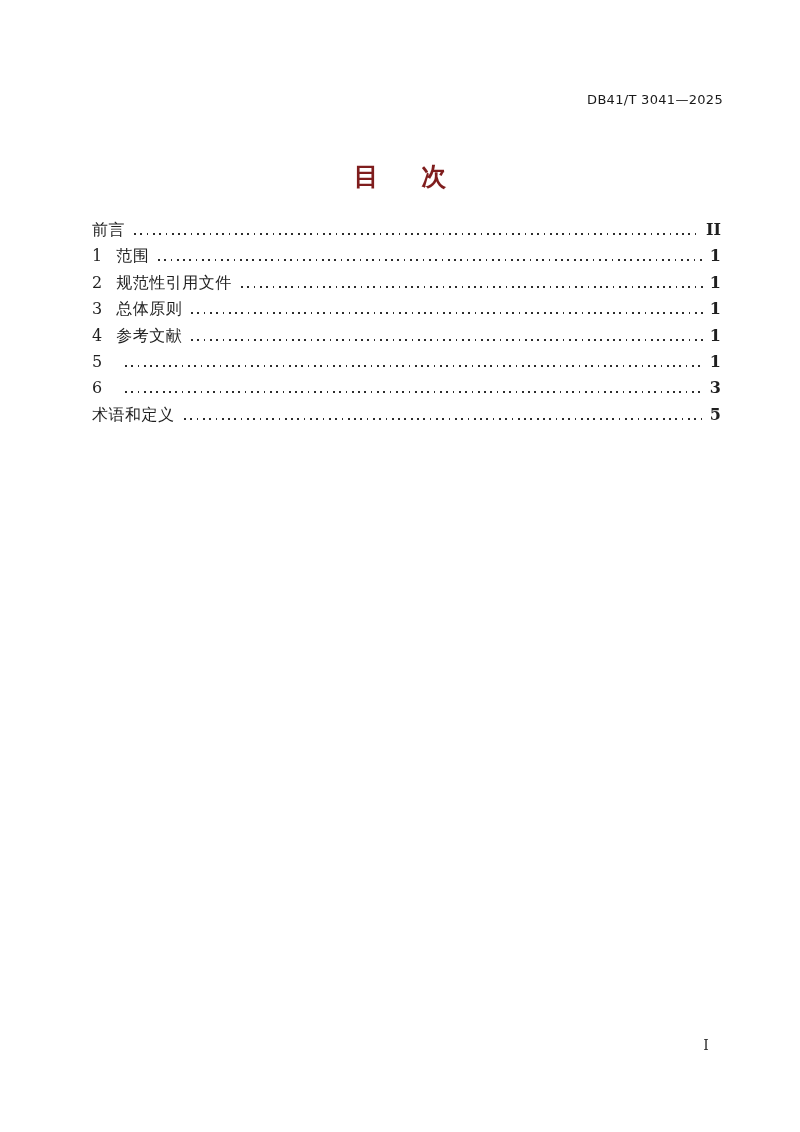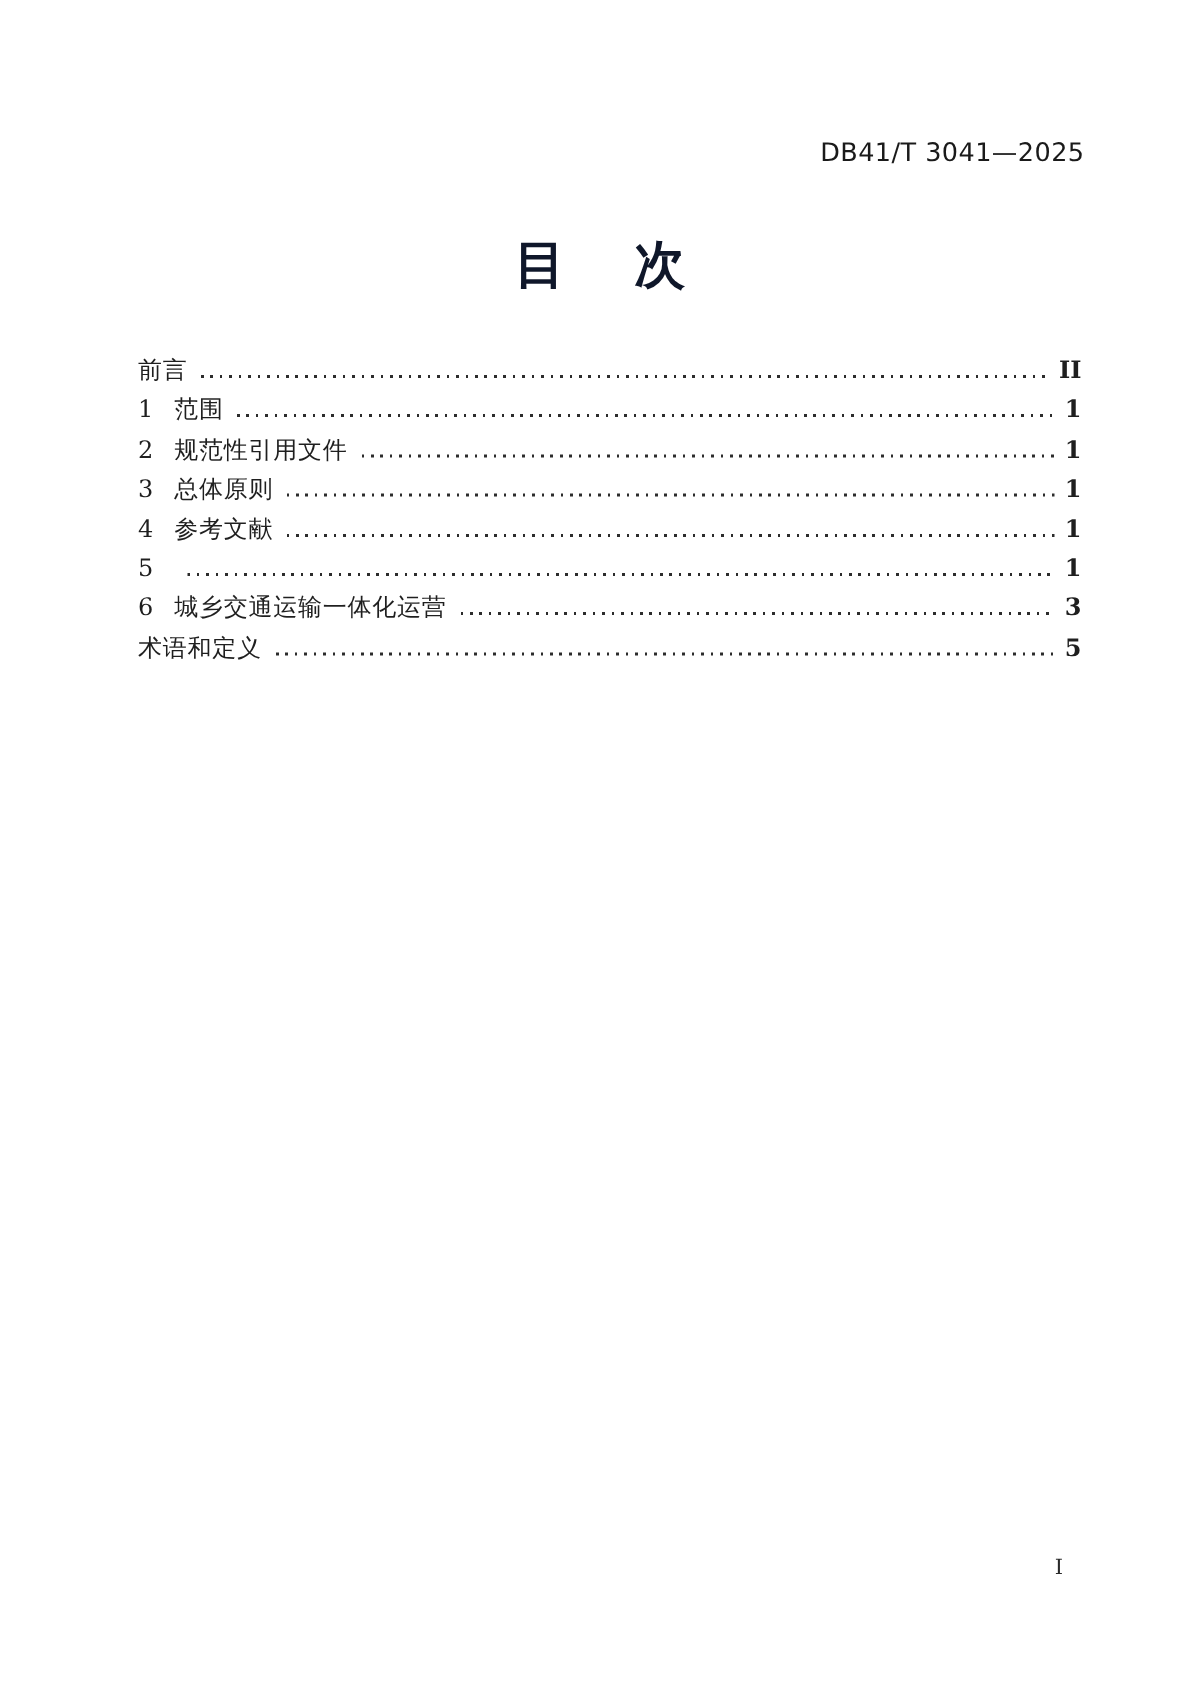--- a/index.html
+++ b/index.html
@@ -15,45 +15,45 @@
     background: #ffffff;
     color: #1f1f1f;
     font-family: "DejaVu Serif", "Liberation Serif", serif;
     overflow: hidden;
   }
   .doc-code {
     position: absolute;
     top: 92px;
     right: 77px;
     font-family: "DejaVu Sans", "Liberation Sans", sans-serif;
-    font-size: 17px;
+    font-size: 13px;
     letter-spacing: 0.3px;
     color: #1a1a1a;
     white-space: pre;
   }
   .title {
     position: absolute;
     top: 160px;
     left: 0;
     width: 100%;
     margin: 0;
     text-align: center;
     font-family: "DejaVu Sans", "Liberation Sans", sans-serif;
-    font-size: 34px;
+    font-size: 25px;
     font-weight: bold;
-    color: #0f172a;
+    color: #7f1d1d;
     word-spacing: 34px;
     white-space: pre;
     line-height: 34px;
   }
   .toc {
     position: absolute;
     left: 92px;
     right: 79px;
-    top: 234px;
+    top: 217px;
   }
   .toc-row {
     display: flex;
     align-items: baseline;
     height: 26.4px;
     line-height: 26.4px;
     font-size: 16px;
     white-space: nowrap;
   }
   .toc-num {
@@ -136,21 +136,20 @@
     </div>
 
     <div class="toc-row">
       <span class="toc-num">5</span>
       <span class="leader"></span>
       <span class="toc-page">1</span>
     </div>
 
     <div class="toc-row">
       <span class="toc-num">6</span>
-      <span class="toc-label">城乡交通运输一体化运营</span>
       <span class="leader"></span>
       <span class="toc-page">3</span>
     </div>
 
     <div class="toc-row">
 
       <span class="toc-label">术语和定义</span>
       <span class="leader"></span>
       <span class="toc-page">5</span>
     </div>

